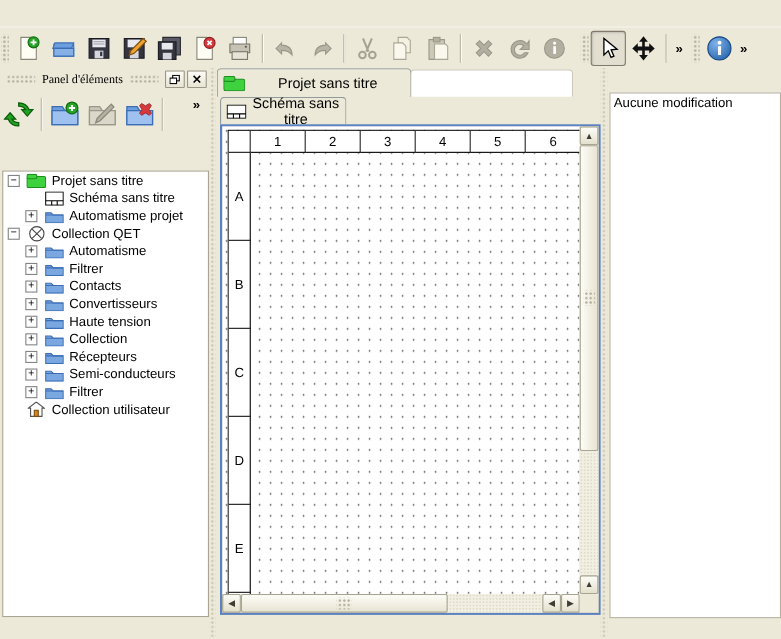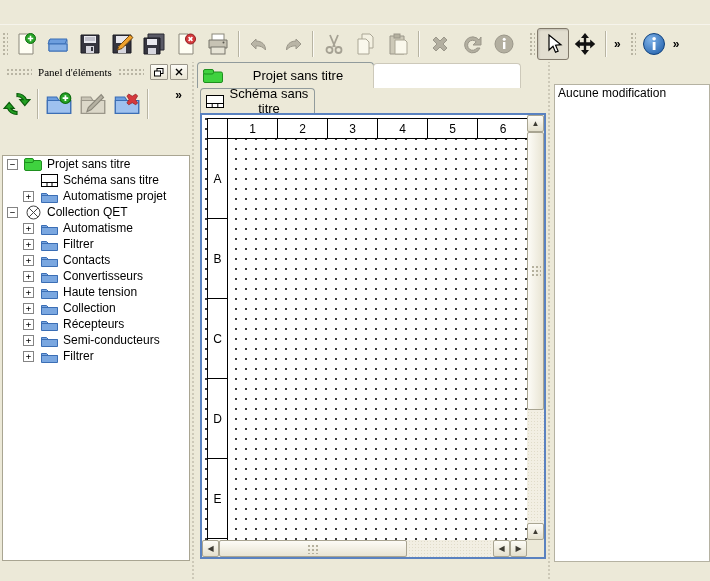--- a/index.html
+++ b/index.html
@@ -437,20 +437,31 @@
     <div class="trow">
       <span class="tindent1"></span>
         <span class="expander">+</span>
       <span class="ticon">
         <svg width="17" height="13" viewBox="0 0 17 13">
             <path d="M0.5 3.5v9h16v-7h-9l-2-2z" fill="#7aa7e0" stroke="#3b6eb5"></path>
             <path d="M0.5 5.5h16" stroke="#3b6eb5"></path>
           </svg>
       </span>
       <span class="tlabel">Filtrer</span>
+    </div>
+    <div class="trow">
+      <span class="tindent0"></span>
+        <span class="exp-space"></span>
+      <span class="ticon">
+        <svg width="16" height="14" viewBox="0 0 16 14">
+            <path d="M8 0.5L0.8 6h2v7.5h10.4V6h2z" fill="#fff" stroke="#555"></path>
+            <rect x="6.2" y="8" width="3.6" height="5.5" fill="#d88324" stroke="#7a4d0e"></rect>
+          </svg>
+      </span>
+      <span class="tlabel">Collection utilisateur</span>
     </div>
   </div>
 
   <div class="vsplit" style="left:190px;"></div>
   <div class="vsplit" style="left:546px;"></div>
 
   <div id="project-tab">
     <span class="tab-icon">
       <svg width="20" height="14" viewBox="0 0 20 14">
           <rect x="0.5" y="3" width="19" height="10.5" rx="1.5" fill="#3fd23f" stroke="#1e8f1e"></rect>

